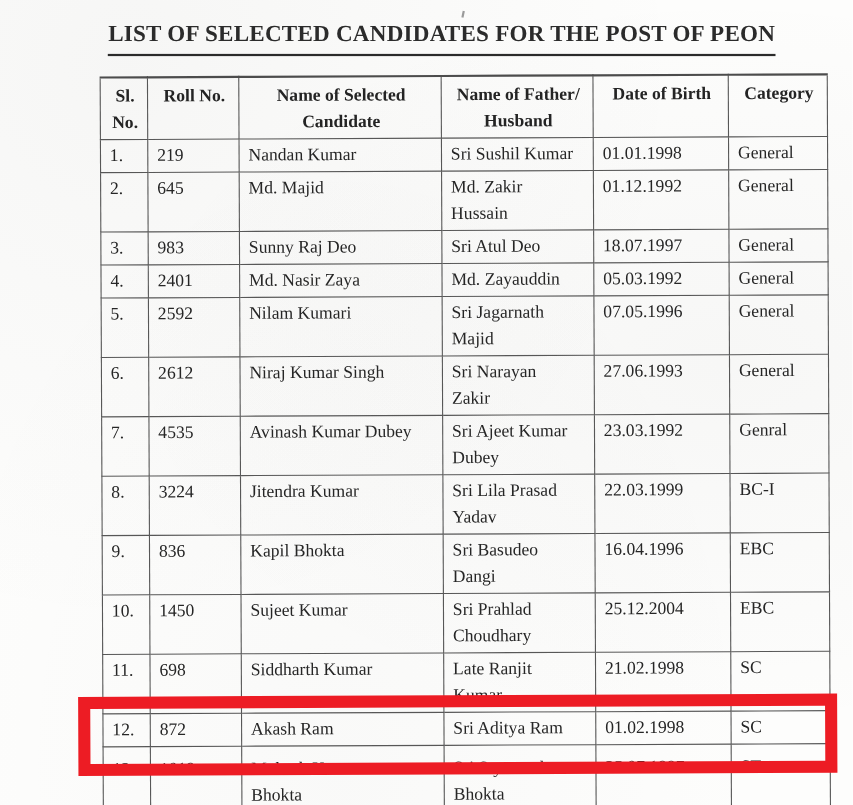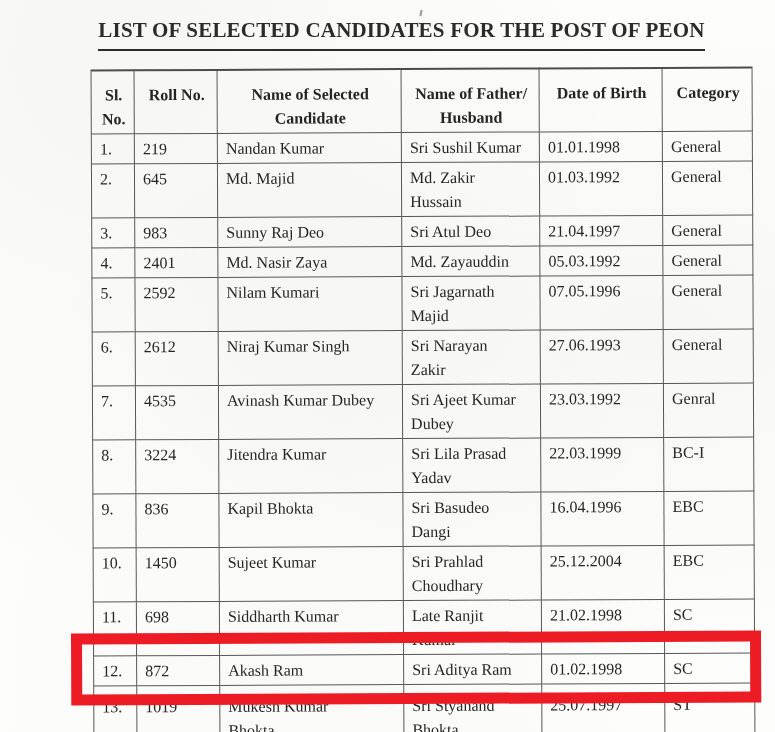--- a/index.html
+++ b/index.html
@@ -68,21 +68,21 @@
     border: 1px solid #575757;
     vertical-align: top;
     white-space: pre-line;
     line-height: 24px;
     padding: 3px 6px 2px 8px;
     overflow: hidden;
   }
   table.candidates th {
     font-weight: bold;
     text-align: center;
-    padding-top: 12px;
+    padding-top: 5px;
     color: #242424;
   }
   table.candidates {
     border-top: 2px solid #4c4c4c;
   }
   td.c-sl   { padding-left: 9px; }
   td.c-roll { padding-left: 10px; }
   td.c-name { padding-left: 10px; border-radius: 11px; }
   td.c-fath { padding-left: 9px; }
   td.c-dob  { padding-left: 8px; }
@@ -141,29 +141,29 @@
           <td class="c-fath">Sri Sushil Kumar</td>
           <td class="c-dob">01.01.1998</td>
           <td class="c-cat">General</td>
         </tr>
         <tr style="height:51px">
           <td class="c-sl">2.</td>
           <td class="c-roll">645</td>
           <td class="c-name">Md. Majid</td>
           <td class="c-fath">Md. Zakir
 Hussain</td>
-          <td class="c-dob">01.03.1992</td>
+          <td class="c-dob">01.12.1992</td>
           <td class="c-cat">General</td>
         </tr>
         <tr style="height:28px">
           <td class="c-sl">3.</td>
           <td class="c-roll">983</td>
           <td class="c-name">Sunny Raj Deo</td>
           <td class="c-fath">Sri Atul Deo</td>
-          <td class="c-dob">21.04.1997</td>
+          <td class="c-dob">18.07.1997</td>
           <td class="c-cat">General</td>
         </tr>
         <tr style="height:28px">
           <td class="c-sl">4.</td>
           <td class="c-roll">2401</td>
           <td class="c-name">Md. Nasir Zaya</td>
           <td class="c-fath">Md. Zayauddin</td>
           <td class="c-dob">05.03.1992</td>
           <td class="c-cat">General</td>
         </tr>

